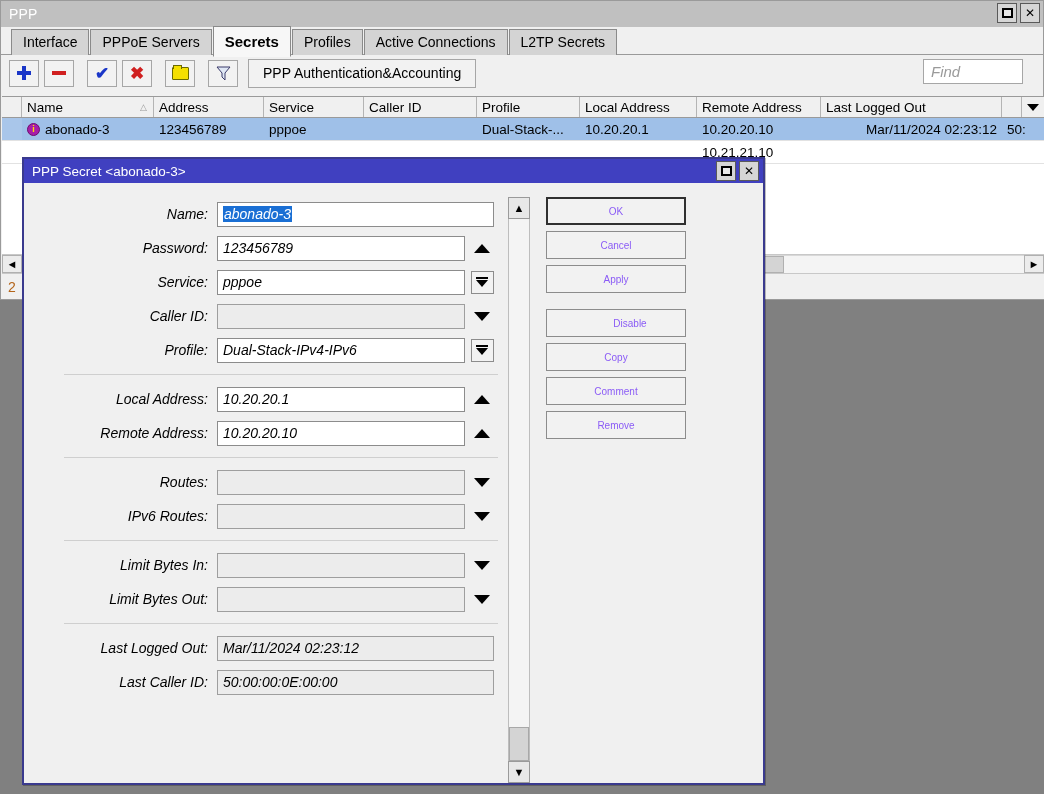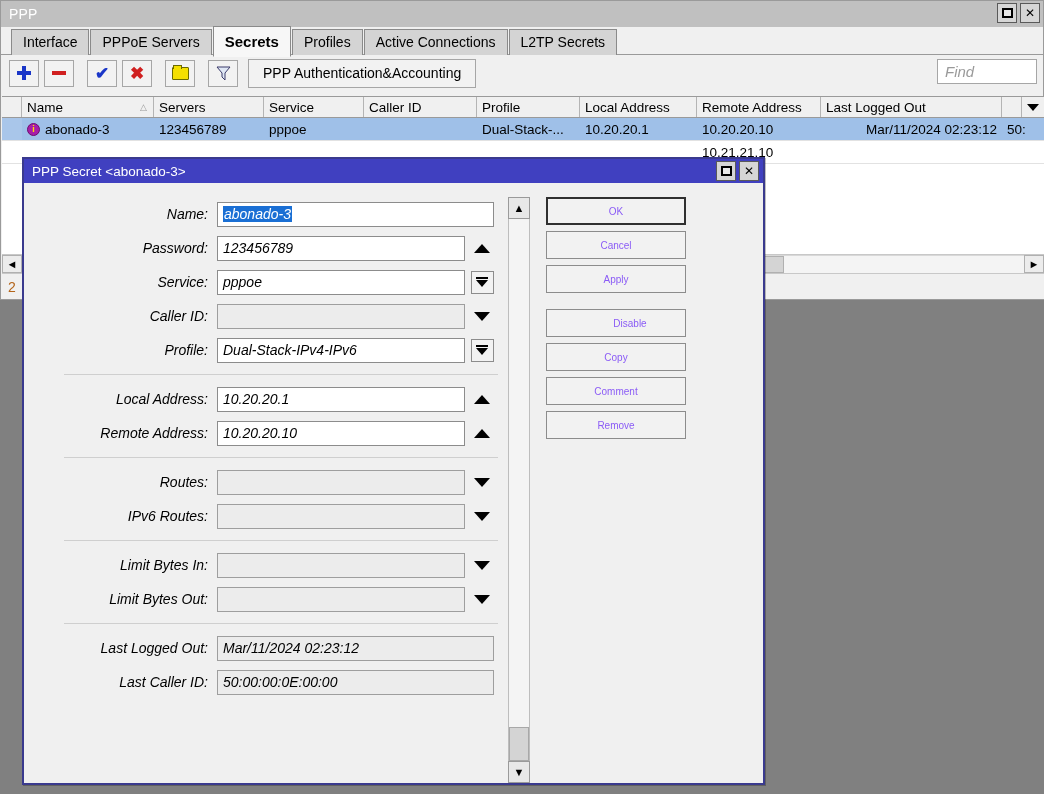--- a/index.html
+++ b/index.html
@@ -114,21 +114,21 @@
   #auth-btn {
     height: 29px;
     padding: 0 14px;
     background: #f2f2f2;
     border: 1px solid #a6a6a6;
     display: flex; align-items: center;
     font-size: 14px;
     margin-left: 5px;
   }
   #find-box {
-    position: absolute; right: 6px; top: 4px;
+    position: absolute; right: 20px; top: 4px;
     width: 100px; height: 25px;
     background: #ffffff;
     border: 1px solid #a6a6a6;
     display: flex; align-items: center;
     padding-left: 7px;
   }
   #find-box .ph { color: #9a9a9a; font-style: italic; font-size: 15px; }
 
   
   #table-wrap {
@@ -382,21 +382,21 @@
   </div>
 
   <div id="table-wrap">
 
     <div id="thead">
       <div class="th gutter"></div>
       <div class="th" style="width:132px">
         <span>Name</span>
         <span class="sortmark">△</span>
       </div>
-      <div class="th" style="width:110px">Servers</div>
+      <div class="th" style="width:110px">Address</div>
       <div class="th" style="width:100px">Service</div>
       <div class="th" style="width:113px">Caller ID</div>
       <div class="th" style="width:103px">Profile</div>
       <div class="th" style="width:117px">Local Address</div>
       <div class="th" style="width:124px">Remote Address</div>
       <div class="th" style="width:181px">Last Logged Out</div>
       <div class="th" style="width:20px"></div>
       <div class="th menu">
           <span class="caret"></span>
         </div>

